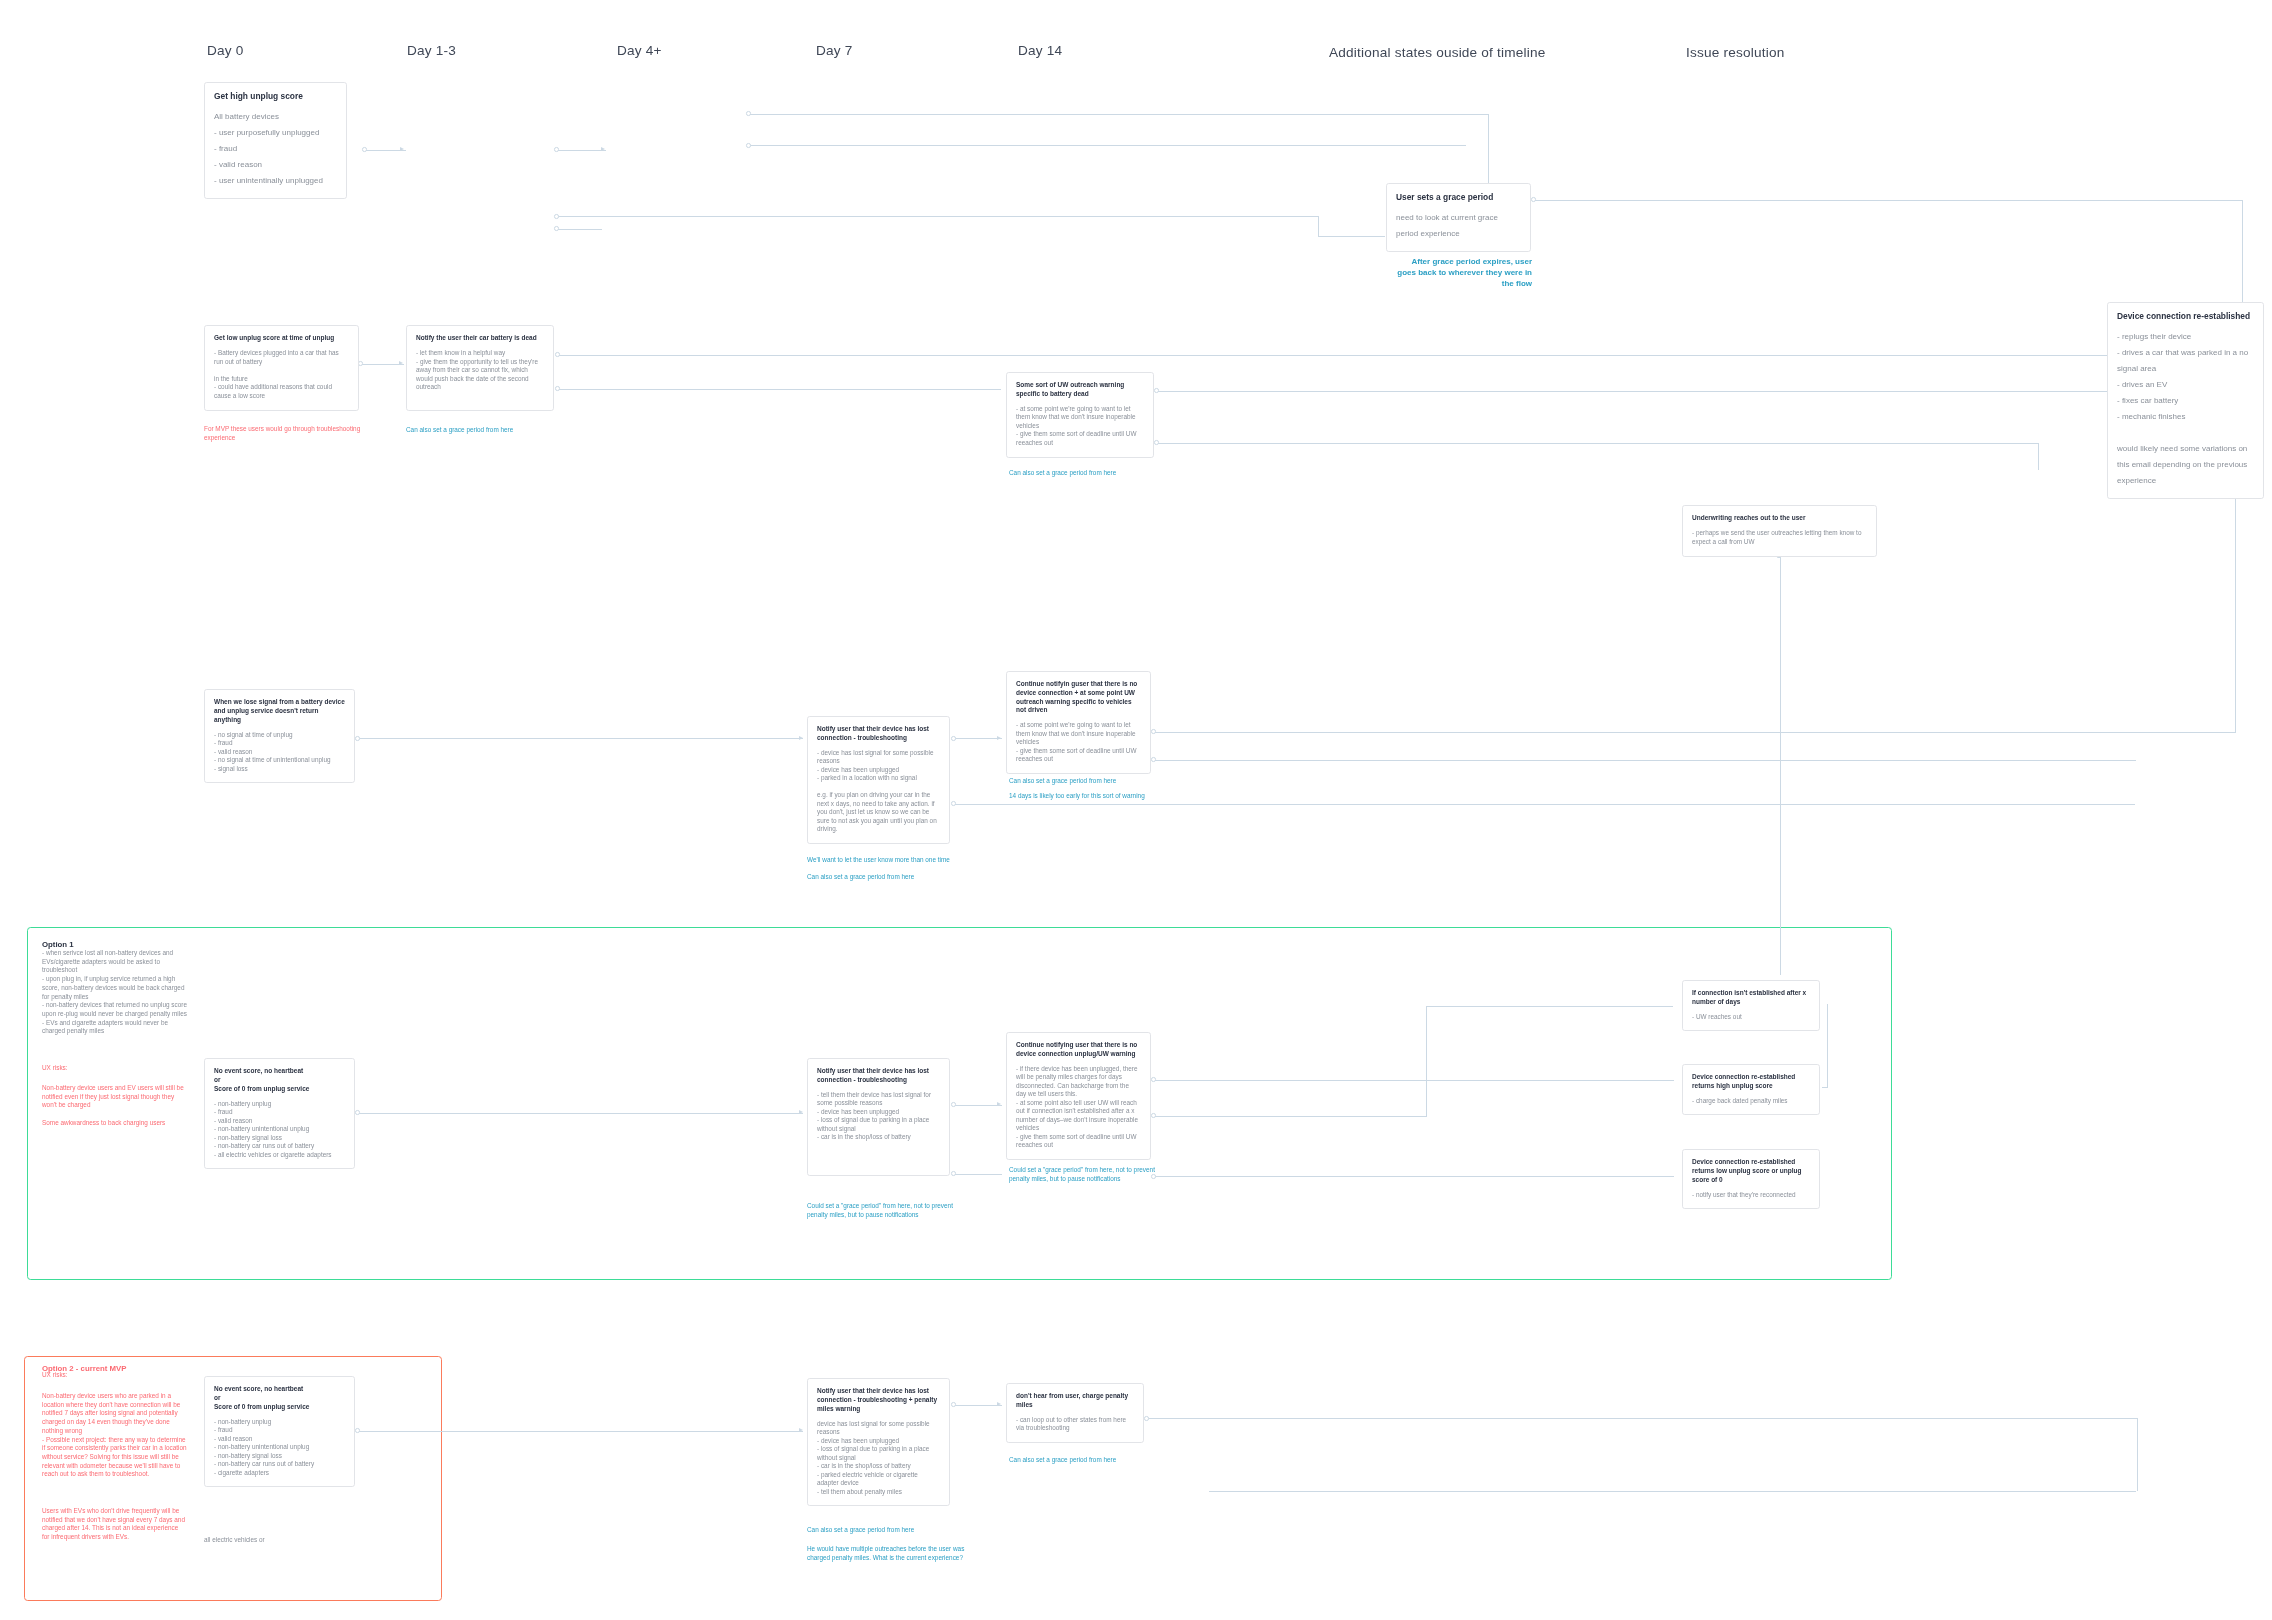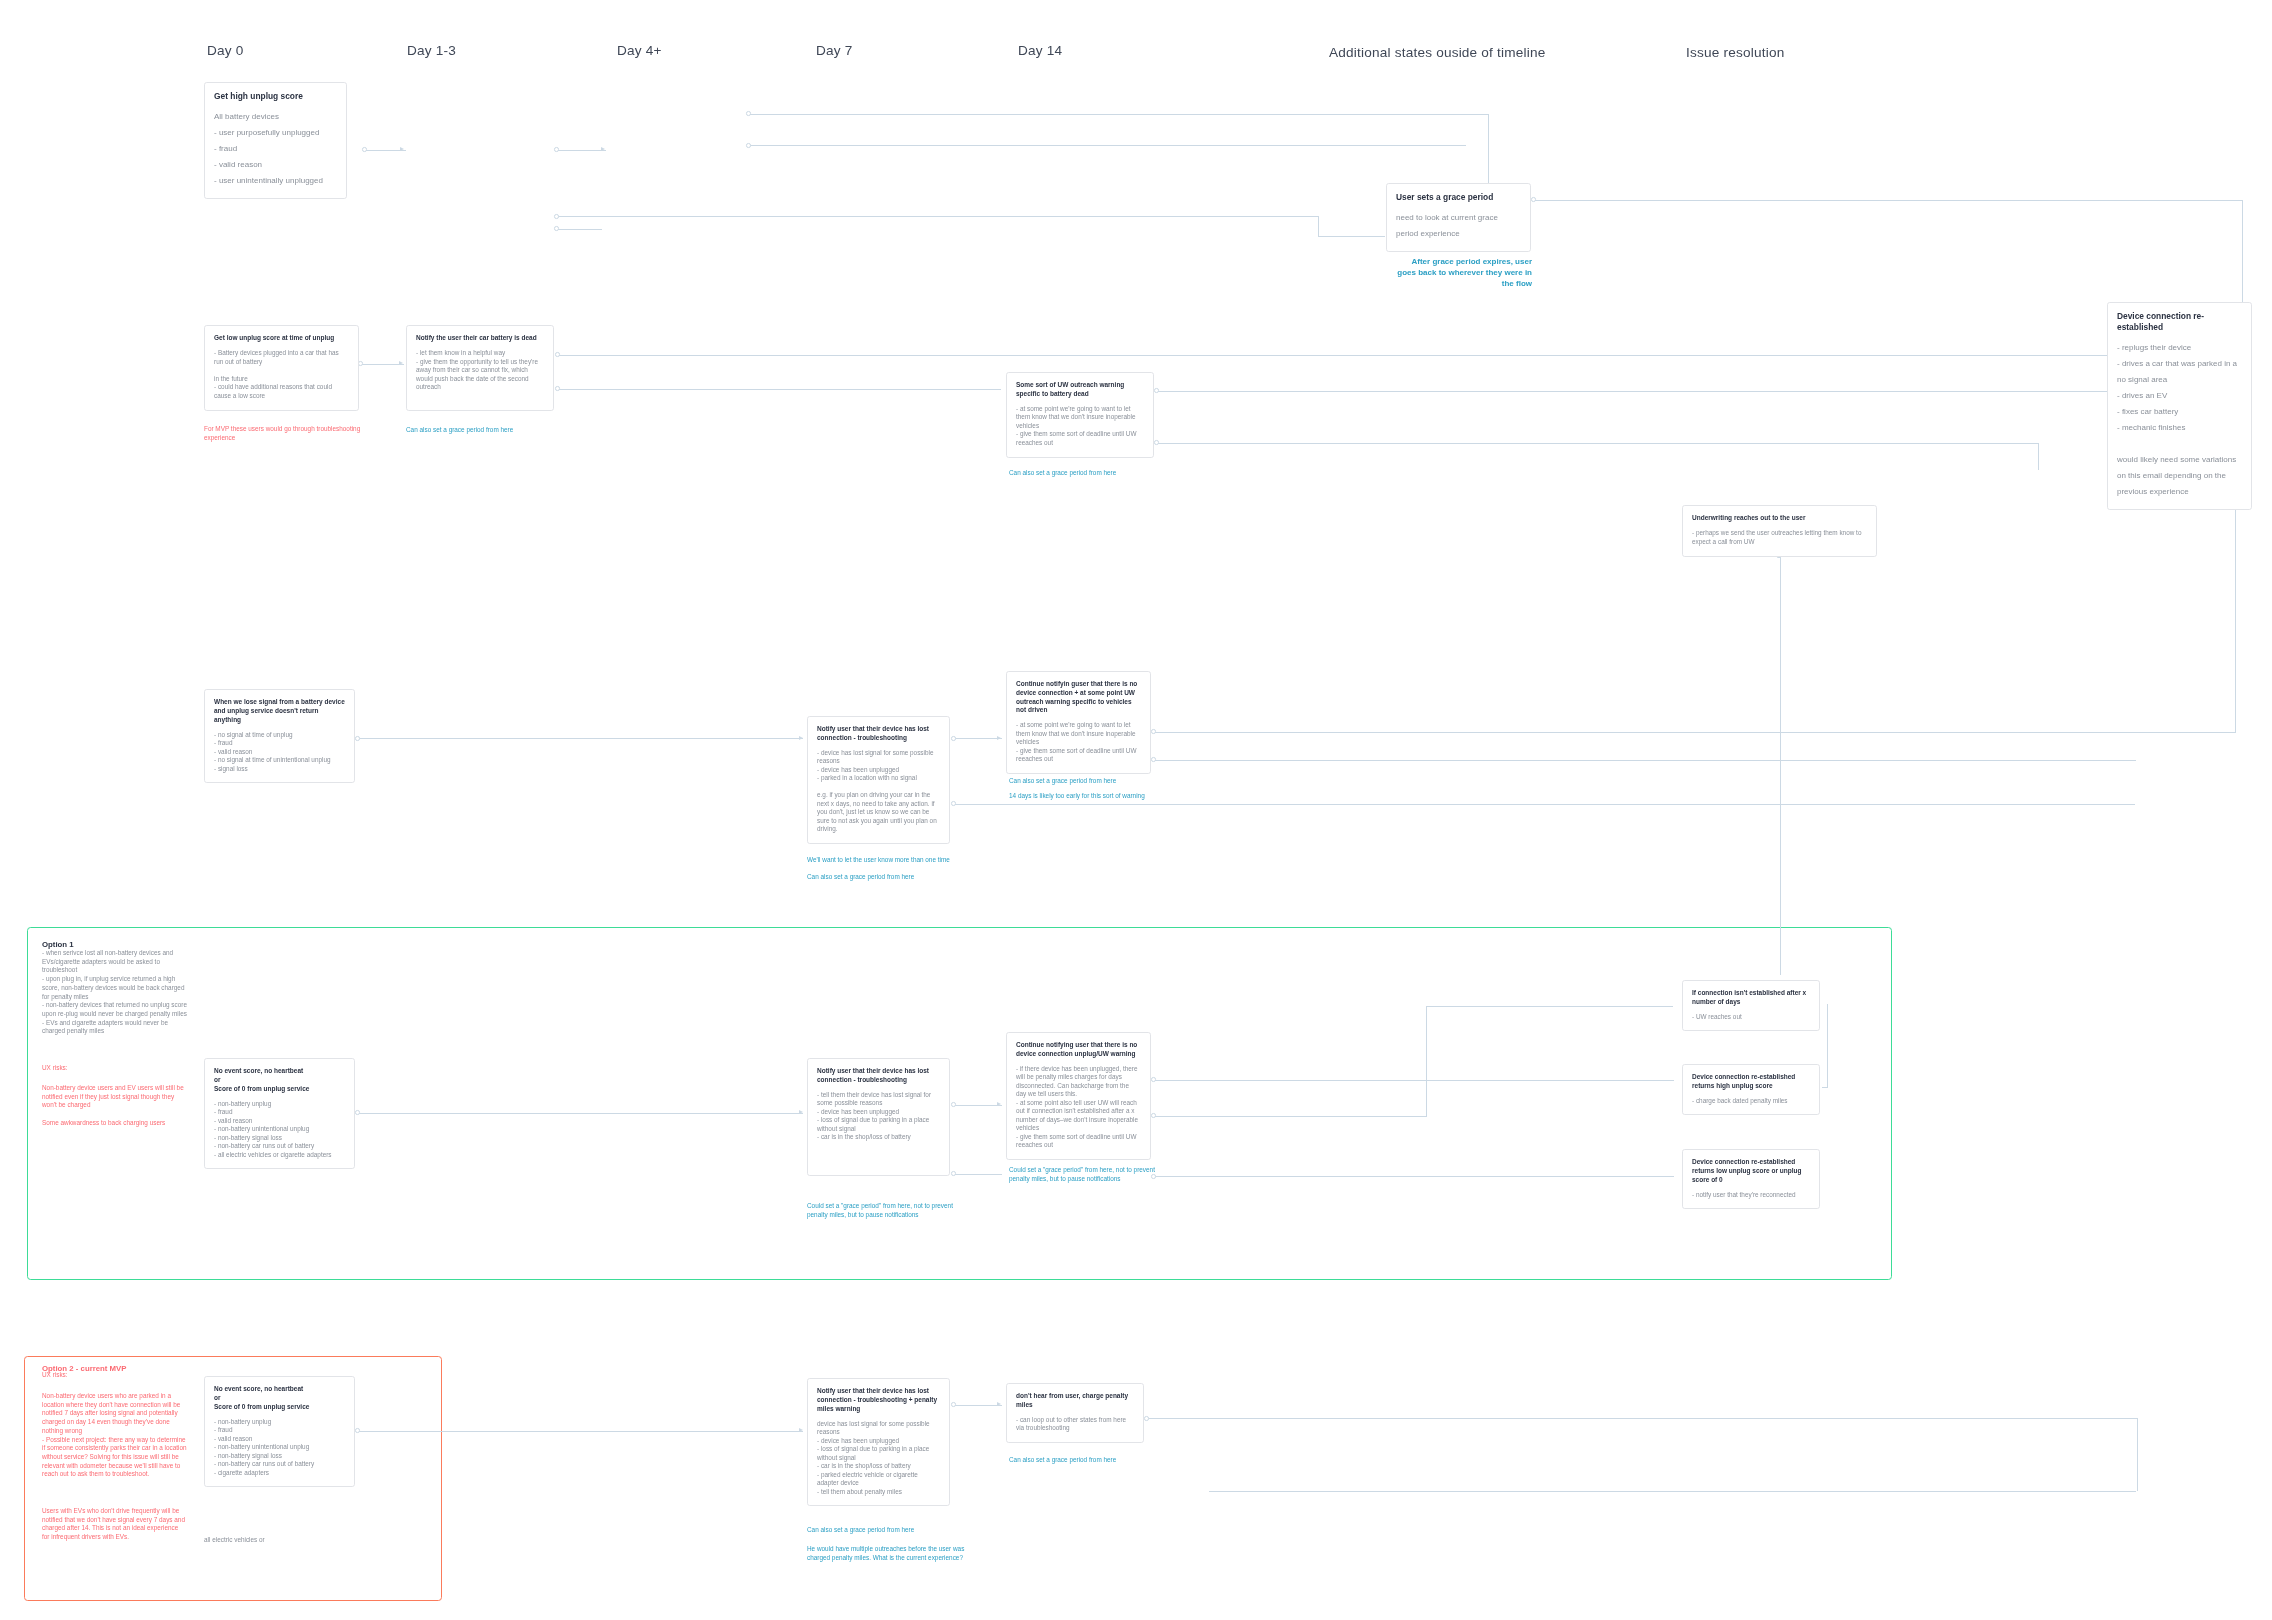--- a/index.html
+++ b/index.html
@@ -219,21 +219,21 @@
       <span class="b">All battery devices
 - user purposefully unplugged
  - fraud
  - valid reason
 - user unintentinally unplugged</span>
     </div>
     <div class="card s-md" style="left: 1386px; top: 183px; width: 145px; min-height: 57px;">
       <span class="t" style="white-space: pre-line;">User sets a grace period</span>
       <span class="b">need to look at current grace period experience</span>
     </div>
-    <div class="card s-md" style="left: 2107px; top: 302px; width: 145px; min-height: 167px;">
+    <div class="card s-md" style="left: 2107px; top: 302px; width: 157px; min-height: 167px;">
       <span class="t" style="white-space: pre-line;">Device connection re-established</span>
       <span class="b">- replugs their device
 - drives a car that was parked in a no signal area
 - drives an EV
 - fixes car battery
 - mechanic finishes
 
 would likely need some variations on this email depending on the previous experience</span>
     </div>
     <div class="card s-sm" style="left: 204px; top: 325px; width: 155px; min-height: 86px;">

